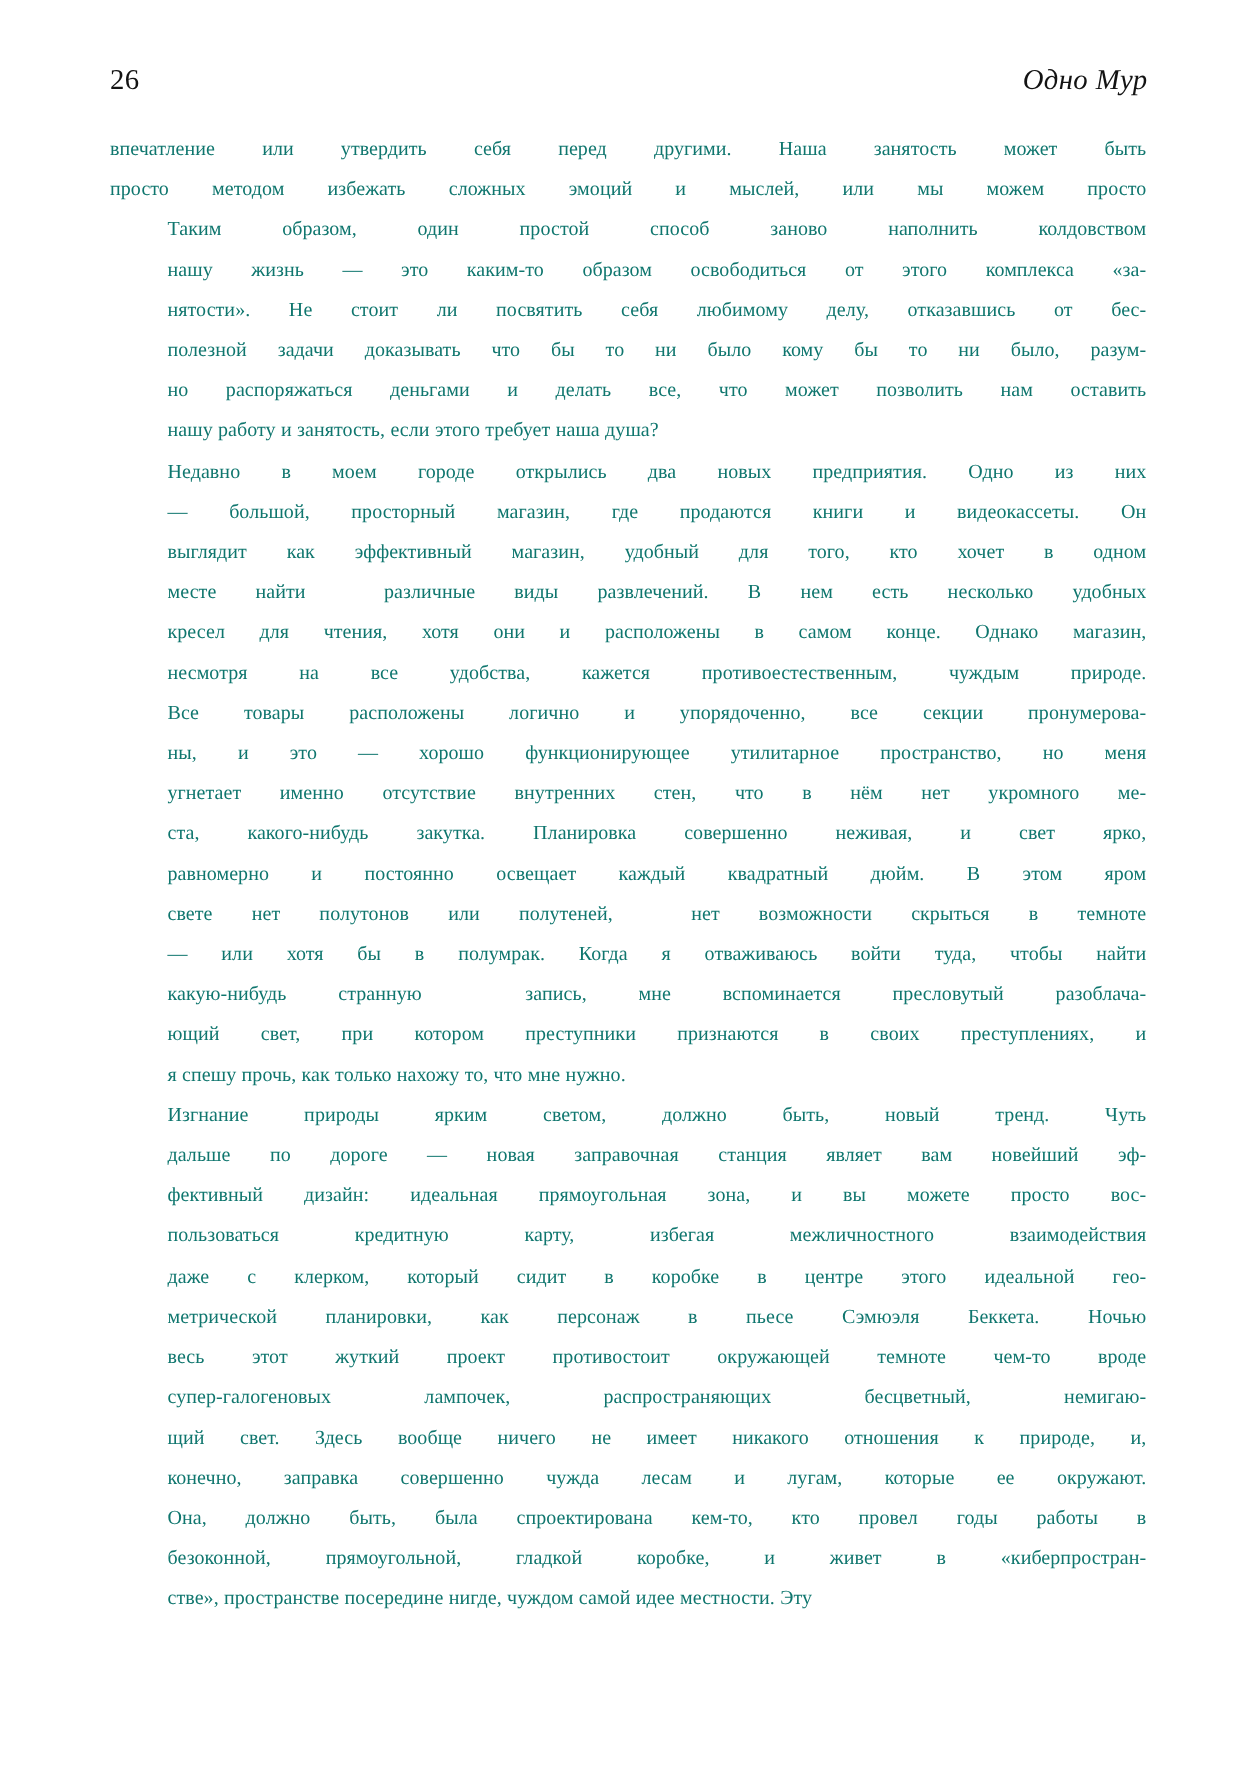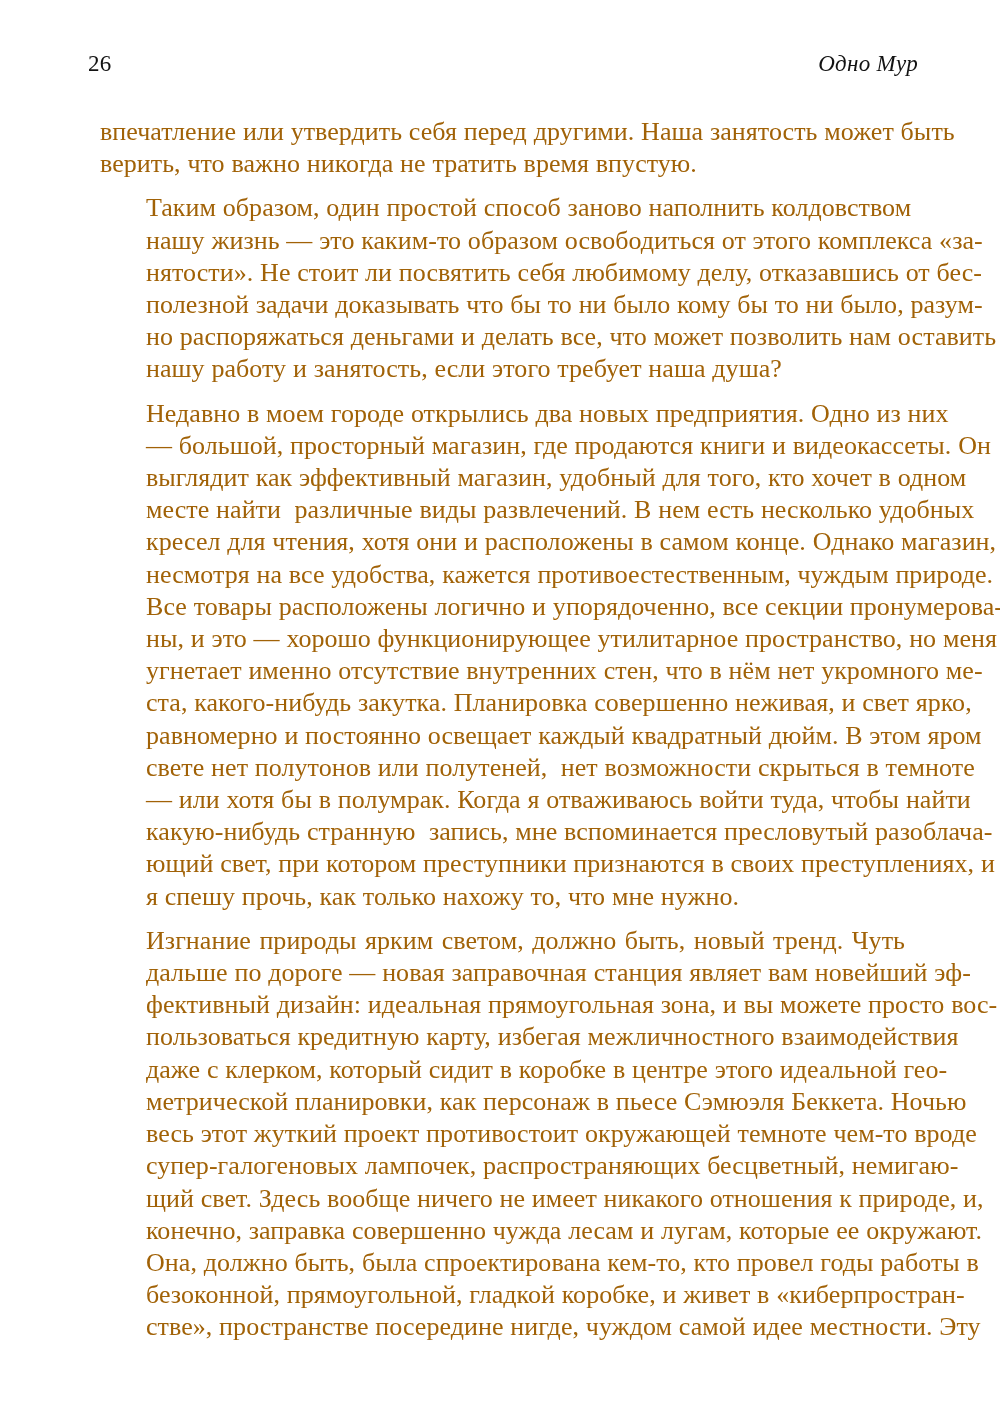--- a/index.html
+++ b/index.html
@@ -47,28 +47,28 @@
   }
 
   
   .textblock {
     position: absolute;
     top: 104px;
     left: 88px;
     width: 829px;
   }
   .para {
-    margin: 12px;
-    font-size: 26px;
+    margin: 0;
+    font-size: 16px;
     line-height: 32.2px;
     text-align: justify;
     text-justify: inter-word;
     letter-spacing: 0.05px;
     word-spacing: 0.2px;
-    color: #a16207;
+    color: #0f766e;
     white-space: pre-wrap;
     hyphens: manual;
     -webkit-hyphens: manual;
   }
   .para.indent {
     text-indent: 46px;
   }
   
   .para .ln {
     display: block;
@@ -84,19 +84,19 @@
 <body>
 
 <div class="page">
 
   <div class="running-head">
     <span class="folio">26</span>
     <span class="author-head">Одно Мур</span>
   </div>
 
   <div class="textblock" id="textblock">
-      <p class="para"><span class="ln">впечатление или утвердить себя перед другими. Наша занятость может быть</span><span class="ln last">верить, что важно никогда не тратить время впустую.</span></p>
+      <p class="para"><span class="ln">впечатление или утвердить себя перед другими. Наша занятость может быть</span><span class="ln">просто методом избежать сложных эмоций и мыслей, или мы можем просто</span></p>
       <p class="para indent"><span class="ln" style="text-indent: 46px;">Таким образом, один простой способ заново наполнить колдовством</span><span class="ln">нашу жизнь — это каким-то образом освободиться от этого комплекса «за-</span><span class="ln">нятости». Не стоит ли посвятить себя любимому делу, отказавшись от бес-</span><span class="ln">полезной задачи доказывать что бы то ни было кому бы то ни было, разум-</span><span class="ln">но распоряжаться деньгами и делать все, что может позволить нам оставить</span><span class="ln last">нашу работу и занятость, если этого требует наша душа?</span></p>
       <p class="para indent"><span class="ln" style="text-indent: 46px;">Недавно в моем городе открылись два новых предприятия. Одно из них</span><span class="ln">— большой, просторный магазин, где продаются книги и видеокассеты. Он</span><span class="ln">выглядит как эффективный магазин, удобный для того, кто хочет в одном</span><span class="ln">месте найти  различные виды развлечений. В нем есть несколько удобных</span><span class="ln">кресел для чтения, хотя они и расположены в самом конце. Однако магазин,</span><span class="ln">несмотря на все удобства, кажется противоестественным, чуждым природе.</span><span class="ln">Все товары расположены логично и упорядоченно, все секции пронумерова-</span><span class="ln">ны, и это — хорошо функционирующее утилитарное пространство, но меня</span><span class="ln">угнетает именно отсутствие внутренних стен, что в нём нет укромного ме-</span><span class="ln">ста, какого-нибудь закутка. Планировка совершенно неживая, и свет ярко,</span><span class="ln">равномерно и постоянно освещает каждый квадратный дюйм. В этом яром</span><span class="ln">свете нет полутонов или полутеней,  нет возможности скрыться в темноте</span><span class="ln">— или хотя бы в полумрак. Когда я отваживаюсь войти туда, чтобы найти</span><span class="ln">какую-нибудь странную  запись, мне вспоминается пресловутый разоблача-</span><span class="ln">ющий свет, при котором преступники признаются в своих преступлениях, и</span><span class="ln last">я спешу прочь, как только нахожу то, что мне нужно.</span></p>
       <p class="para indent"><span class="ln" style="text-indent: 46px;">Изгнание природы ярким светом, должно быть, новый тренд. Чуть</span><span class="ln">дальше по дороге — новая заправочная станция являет вам новейший эф-</span><span class="ln">фективный дизайн: идеальная прямоугольная зона, и вы можете просто вос-</span><span class="ln">пользоваться кредитную карту, избегая межличностного взаимодействия</span><span class="ln">даже с клерком, который сидит в коробке в центре этого идеальной гео-</span><span class="ln">метрической планировки, как персонаж в пьесе Сэмюэля Беккета. Ночью</span><span class="ln">весь этот жуткий проект противостоит окружающей темноте чем-то вроде</span><span class="ln">супер-галогеновых лампочек, распространяющих бесцветный, немигаю-</span><span class="ln">щий свет. Здесь вообще ничего не имеет никакого отношения к природе, и,</span><span class="ln">конечно, заправка совершенно чужда лесам и лугам, которые ее окружают.</span><span class="ln">Она, должно быть, была спроектирована кем-то, кто провел годы работы в</span><span class="ln">безоконной, прямоугольной, гладкой коробке, и живет в «киберпростран-</span><span class="ln last">стве», пространстве посередине нигде, чуждом самой идее местности. Эту</span></p>
     </div>
 
 </div>
 
 </body></html>

